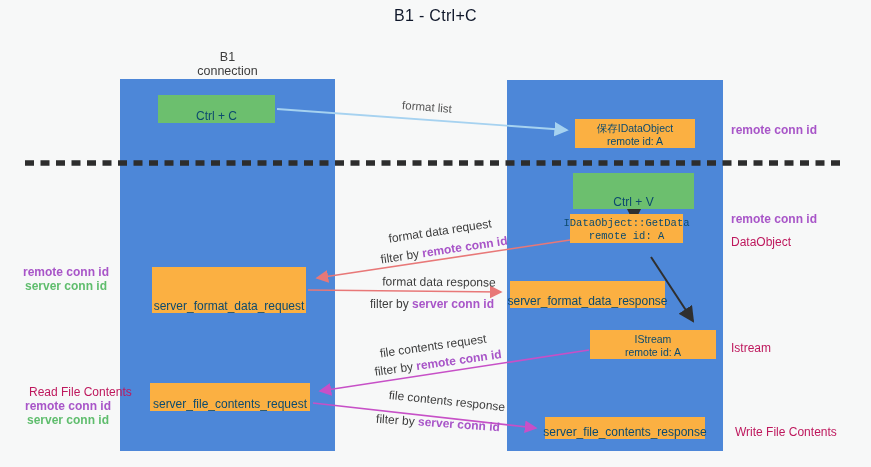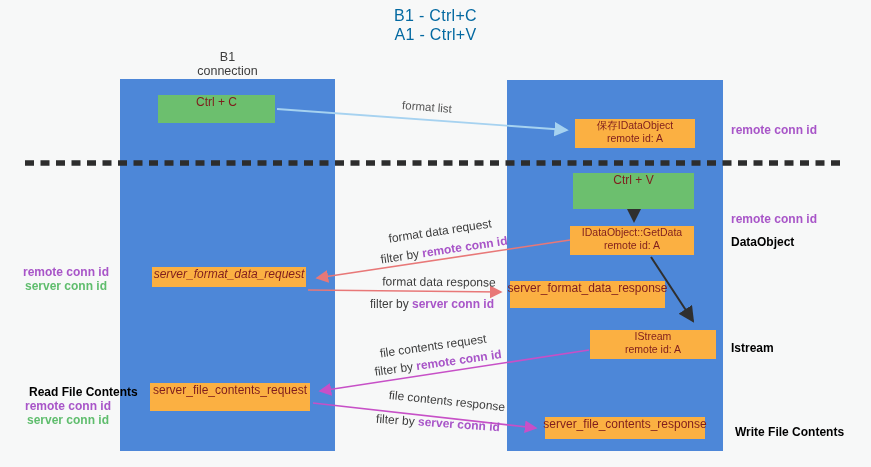--- a/index.html
+++ b/index.html
@@ -1,53 +1,52 @@
 <!DOCTYPE html>
 <html style="--bg: #f7f8f8; --column_blue: #4d87d8; --box_orange: #fbb042; --box_green: #6cbf6e; --arrow_red: #e87878; --arrow_magenta: #c750c7; --arrow_lightblue: #a6d2f0; --arrow_black: #2f2f2f; --text_purple: #a855c8; --text_green: #5fbd6d; --dash_color: #2d2d2d;"><head>
 <meta charset="utf-8">
 <style>
   html,body{margin:0;padding:0;}
   body{font-family:"Liberation Sans",sans-serif;background:#e9e9e9;}
   .canvas{position:relative;width:871px;height:467px;background:var(--bg);overflow:hidden;margin:0 auto;}
   .col{position:absolute;z-index:1;background:var(--column_blue);}
   .svg-layer{position:absolute;left:0;top:0;z-index:2;}
   .abs{position:absolute;z-index:3;}
-  .title{width:100%;text-align:center;top:6px;font-size:16px;color:#0369a1;line-height:19px;letter-spacing:.3px;}
+  .title{width:100%;text-align:center;top:6px;font-size:16px;color:#0f172a;line-height:19px;letter-spacing:.3px;}
   .col-header{text-align:center;font-size:12.5px;color:#3c3c3c;line-height:14px;top:50px;}
-  .box{display:flex;flex-direction:column;align-items:center;justify-content:flex-start;color:#7f1d1d;text-align:center;}
+  .box{display:flex;flex-direction:column;align-items:center;justify-content:flex-end;color:#0c4a6e;text-align:center;}
   .box.green{background:var(--box_green);font-size:12px;}
   .box.orange{background:var(--box_orange);}
   .box .l1,.box .l2{font-size:10.5px;line-height:13px;}
   .box.single{font-size:12px;}
   .lbl{white-space:nowrap;font-size:12px;color:#3d3d3d;transform-origin:center;}
   .lbl.center{transform:translate(-50%,-50%);}
   .purple{color:var(--text_purple);font-weight:bold;}
   .greentxt{color:var(--text_green);font-weight:bold;}
   .small{font-size:11.5px;color:#555;}
-  .ann{font-size:12px;color:#000000;white-space:nowrap;font-weight:bold;}
+  .ann{font-size:12px;color:#be185d;white-space:nowrap;}
   .ann.bold-purple{color:var(--text_purple);font-weight:bold;}
   .stack{text-align:center;line-height:14px;font-size:12px;white-space:nowrap;}
   .ln-blue{stroke:var(--arrow_lightblue);stroke-width:1.8;}
   .ln-black{stroke:var(--arrow_black);stroke-width:2;}
   .ln-red{stroke:var(--arrow_red);stroke-width:1.6;}
   .ln-magenta{stroke:var(--arrow_magenta);stroke-width:1.6;}
   .mk-blue{fill:var(--arrow_lightblue);}
   .mk-black{fill:var(--arrow_black);}
   .mk-red{fill:var(--arrow_red);}
   .mk-magenta{fill:var(--arrow_magenta);}
   .dash{stroke:var(--dash_color);stroke-width:5.5;stroke-dasharray:9 6.5;}
 </style>
 </head>
 <body>
 
 <div class="canvas">
 
   <div class="abs title">
     <div>B1 - Ctrl+C</div>
-    <div>A1 - Ctrl+V</div>
   </div>
 
   <div class="abs col-header" style="left:120px;width:215px;">
     <div>B1</div>
     <div>connection</div>
   </div>
 
   <div class="col" style="left:120px;top:79px;width:215px;height:372px;"></div>
   <div class="col" style="left:507px;top:80px;width:216px;height:371px;"></div>
 
@@ -82,26 +81,26 @@
 
   <div class="abs box orange" style="left:575px;top:119px;width:120px;height:29px;">
     <span class="l1">保存IDataObject</span>
     <span class="l2">remote id: A</span>
   </div>
 
   <div class="abs box green single" style="left:573px;top:173px;width:121px;height:36px;">
     <span>Ctrl + V</span>
   </div>
 
-  <div class="abs box orange" style="left:570px;top:226px;width:124px;height:29px;">
+  <div class="abs box orange" style="left:570px;top:214px;width:113px;height:29px;font-family:Liberation Mono, monospace;">
     <span class="l1">IDataObject::GetData</span>
     <span class="l2">remote id: A</span>
   </div>
 
-  <div class="abs box orange single" style="left:152px;top:267px;width:154px;height:20px;font-style:italic;">
+  <div class="abs box orange single" style="left:152px;top:267px;width:154px;height:46px;">
     <span>server_format_data_request</span>
   </div>
 
   <div class="abs box orange single" style="left:510px;top:281px;width:155px;height:27px;">
     <span>server_format_data_response</span>
   </div>
 
   <div class="abs box orange" style="left:590px;top:330px;width:126px;height:29px;">
     <span class="l1">IStream</span>
     <span class="l2">remote id: A</span>

